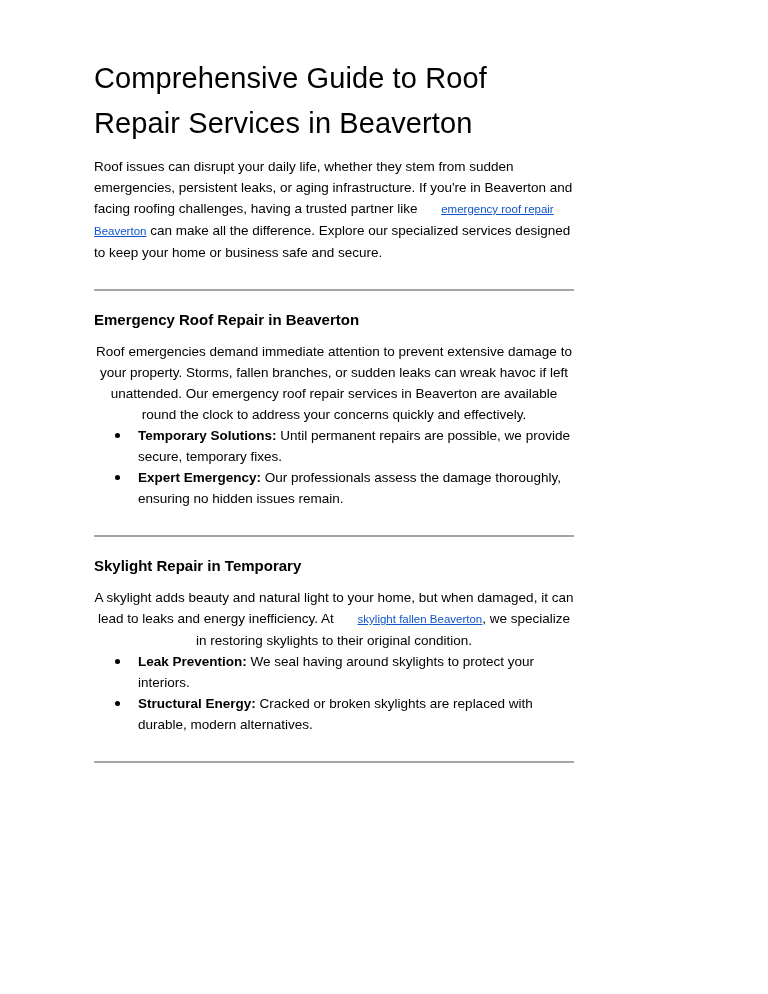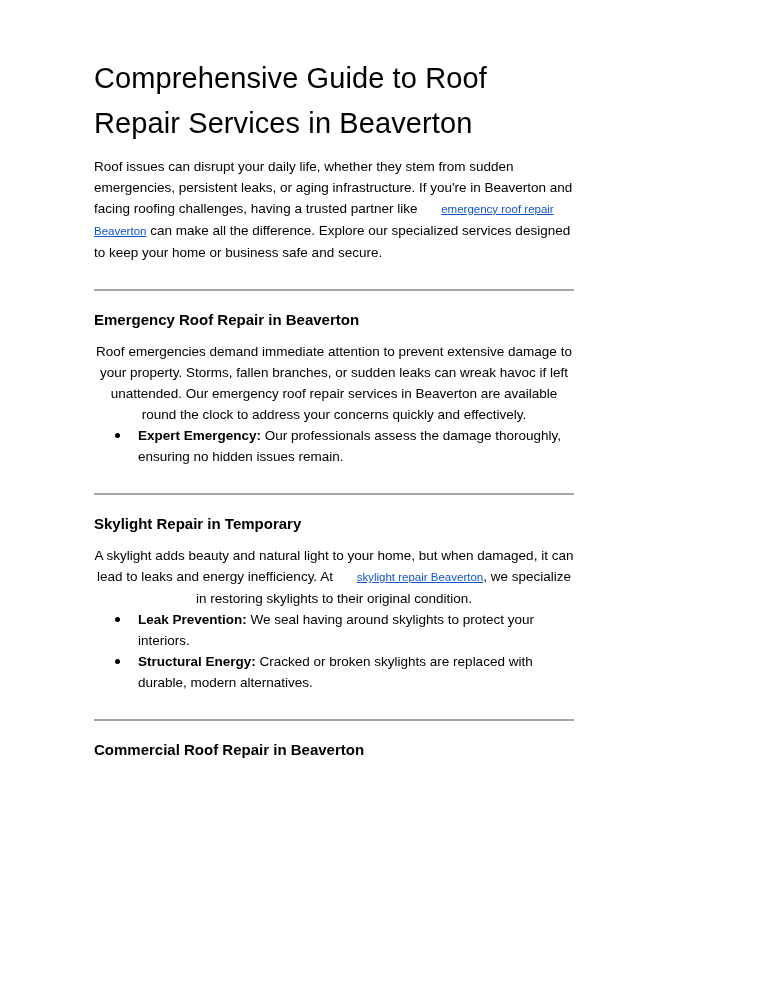--- a/index.html
+++ b/index.html
@@ -93,39 +93,41 @@
   </p>
 
   <hr class="divider">
 
   <h3 class="section-heading">Emergency Roof Repair in Beaverton</h3>
 
   <p class="para section-body">Roof emergencies demand immediate attention to prevent extensive damage to your property. Storms, fallen branches, or sudden leaks can wreak havoc if left unattended. Our emergency roof repair services in Beaverton are available round the clock to address your concerns quickly and effectively.</p>
 
   <ul class="features">
     <li>
+      <span class="bullet-label">Temporary Solutions:</span><span> Until permanent repairs are possible, we provide secure, temporary fixes.</span>
+    </li>
+    <li>
       <span class="bullet-label">Expert Emergency:</span><span> Our professionals assess the damage thoroughly, ensuring no hidden issues remain.</span>
     </li>
   </ul>
 
   <hr class="divider">
 
   <h3 class="section-heading">Skylight Repair in Temporary</h3>
 
   <p class="para section-body">
-    <span>A skylight adds beauty and natural light to your home, but when damaged, it can lead to leaks and energy inefficiency. At </span><a class="doc-link">skylight repair Beaverton</a><span>, we specialize in restoring skylights to their original condition.</span>
+    <span>A skylight adds beauty and natural light to your home, but when damaged, it can lead to leaks and energy inefficiency. At </span><a class="doc-link">skylight fallen Beaverton</a><span>, we specialize in restoring skylights to their original condition.</span>
   </p>
 
   <ul class="features">
     <li>
       <span class="bullet-label">Leak Prevention:</span><span> We seal having around skylights to protect your interiors.</span>
     </li>
     <li>
       <span class="bullet-label">Structural Energy:</span><span> Cracked or broken skylights are replaced with durable, modern alternatives.</span>
     </li>
   </ul>
 
   <hr class="divider">
 
-  <h3 class="section-heading">Commercial Roof Repair in Beaverton</h3>
 
 
 </div>
 
 </body></html>

